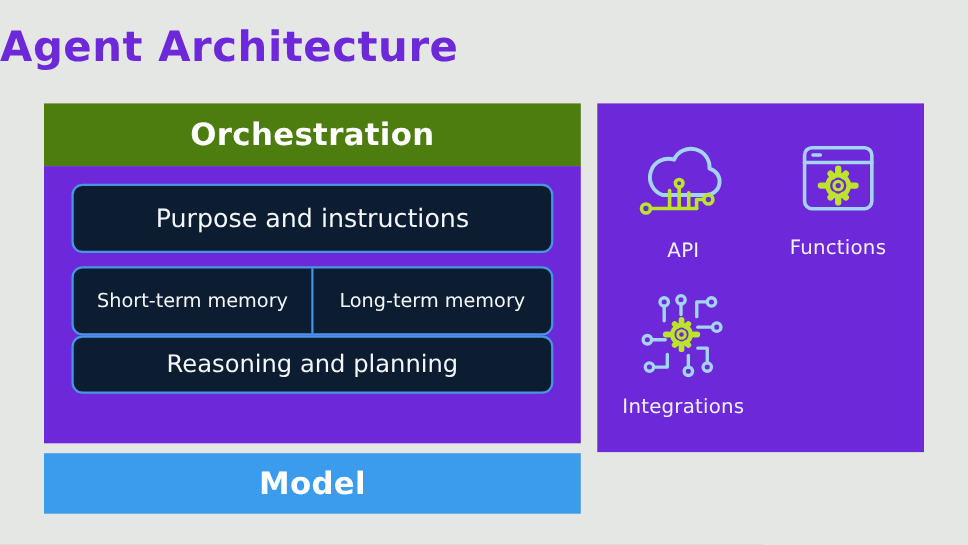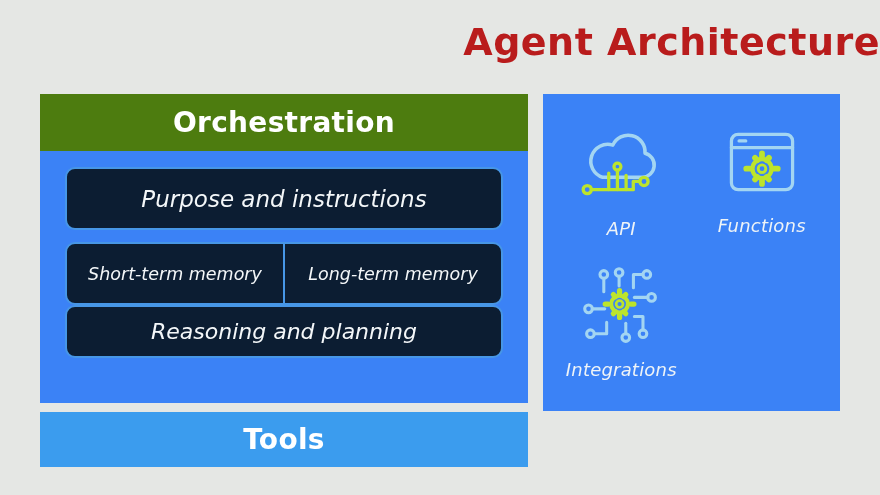--- a/index.html
+++ b/index.html
@@ -11,41 +11,40 @@
     margin: 0 auto;
     background: #E5E7E4;
     font-family: "DejaVu Sans", "Liberation Sans", sans-serif;
     overflow: hidden;
   }
   .page-title {
     position: absolute;
     top: 20px;
     left: 0;
     width: 100%;
-    text-align: right;
+    text-align: left;
     font-size: 38px;
     font-weight: 800;
     letter-spacing: 0.5px;
-    color: #b91c1c;
+    color: #6d28d9;
   }
   .panel { position: absolute; }
   .panel-header {
     height: 57px;
     background: #4d7c0f;
     color: #FFFFFF;
     display: flex;
     align-items: center;
     justify-content: center;
     font-size: 28px;
     font-weight: 700;
     letter-spacing: 0.3px;
   }
   .panel-body {
-    background: #3b82f6;
-    font-style: italic;
+    background: #6d28d9;
   }
   .orch-panel { left: 40px; top: 94px; width: 488px; }
   .orch-body { height: 252px; padding: 16px 25px 0 25px; }
   .orch-box {
     border: 2px solid #4796E6;
     border-radius: 10px;
     background: #0C1D32;
     color: #F4F7F9;
     display: flex;
     align-items: center;
@@ -118,21 +117,21 @@
       <div class="orch-box box-purpose">Purpose and instructions</div>
       <div class="orch-box memory-row">
         <div class="memory-cell">Short-term memory</div>
         <div class="memory-divider"></div>
         <div class="memory-cell">Long-term memory</div>
       </div>
       <div class="orch-box box-reasoning">Reasoning and planning</div>
     </div>
   </div>
 
-  <div class="model-bar">Tools</div>
+  <div class="model-bar">Model</div>
 
   <div class="panel tools-panel">
     <div class="panel-body tools-body">
 
       <div class="tool-cell">
         <span>
           <svg width="92" height="92" viewBox="0 0 90 90">
             <path class="st icon-blue" stroke-width="3.5" d="M27 60 H66 A12 12 0 0 0 68.5 36.4 A16.5 16.5 0 0 0 37 28.5 A13.5 13.5 0 0 0 27 60 Z"></path>
             <g class="st icon-green" stroke-width="3.2">
               <circle cx="12" cy="72" r="4"></circle>

